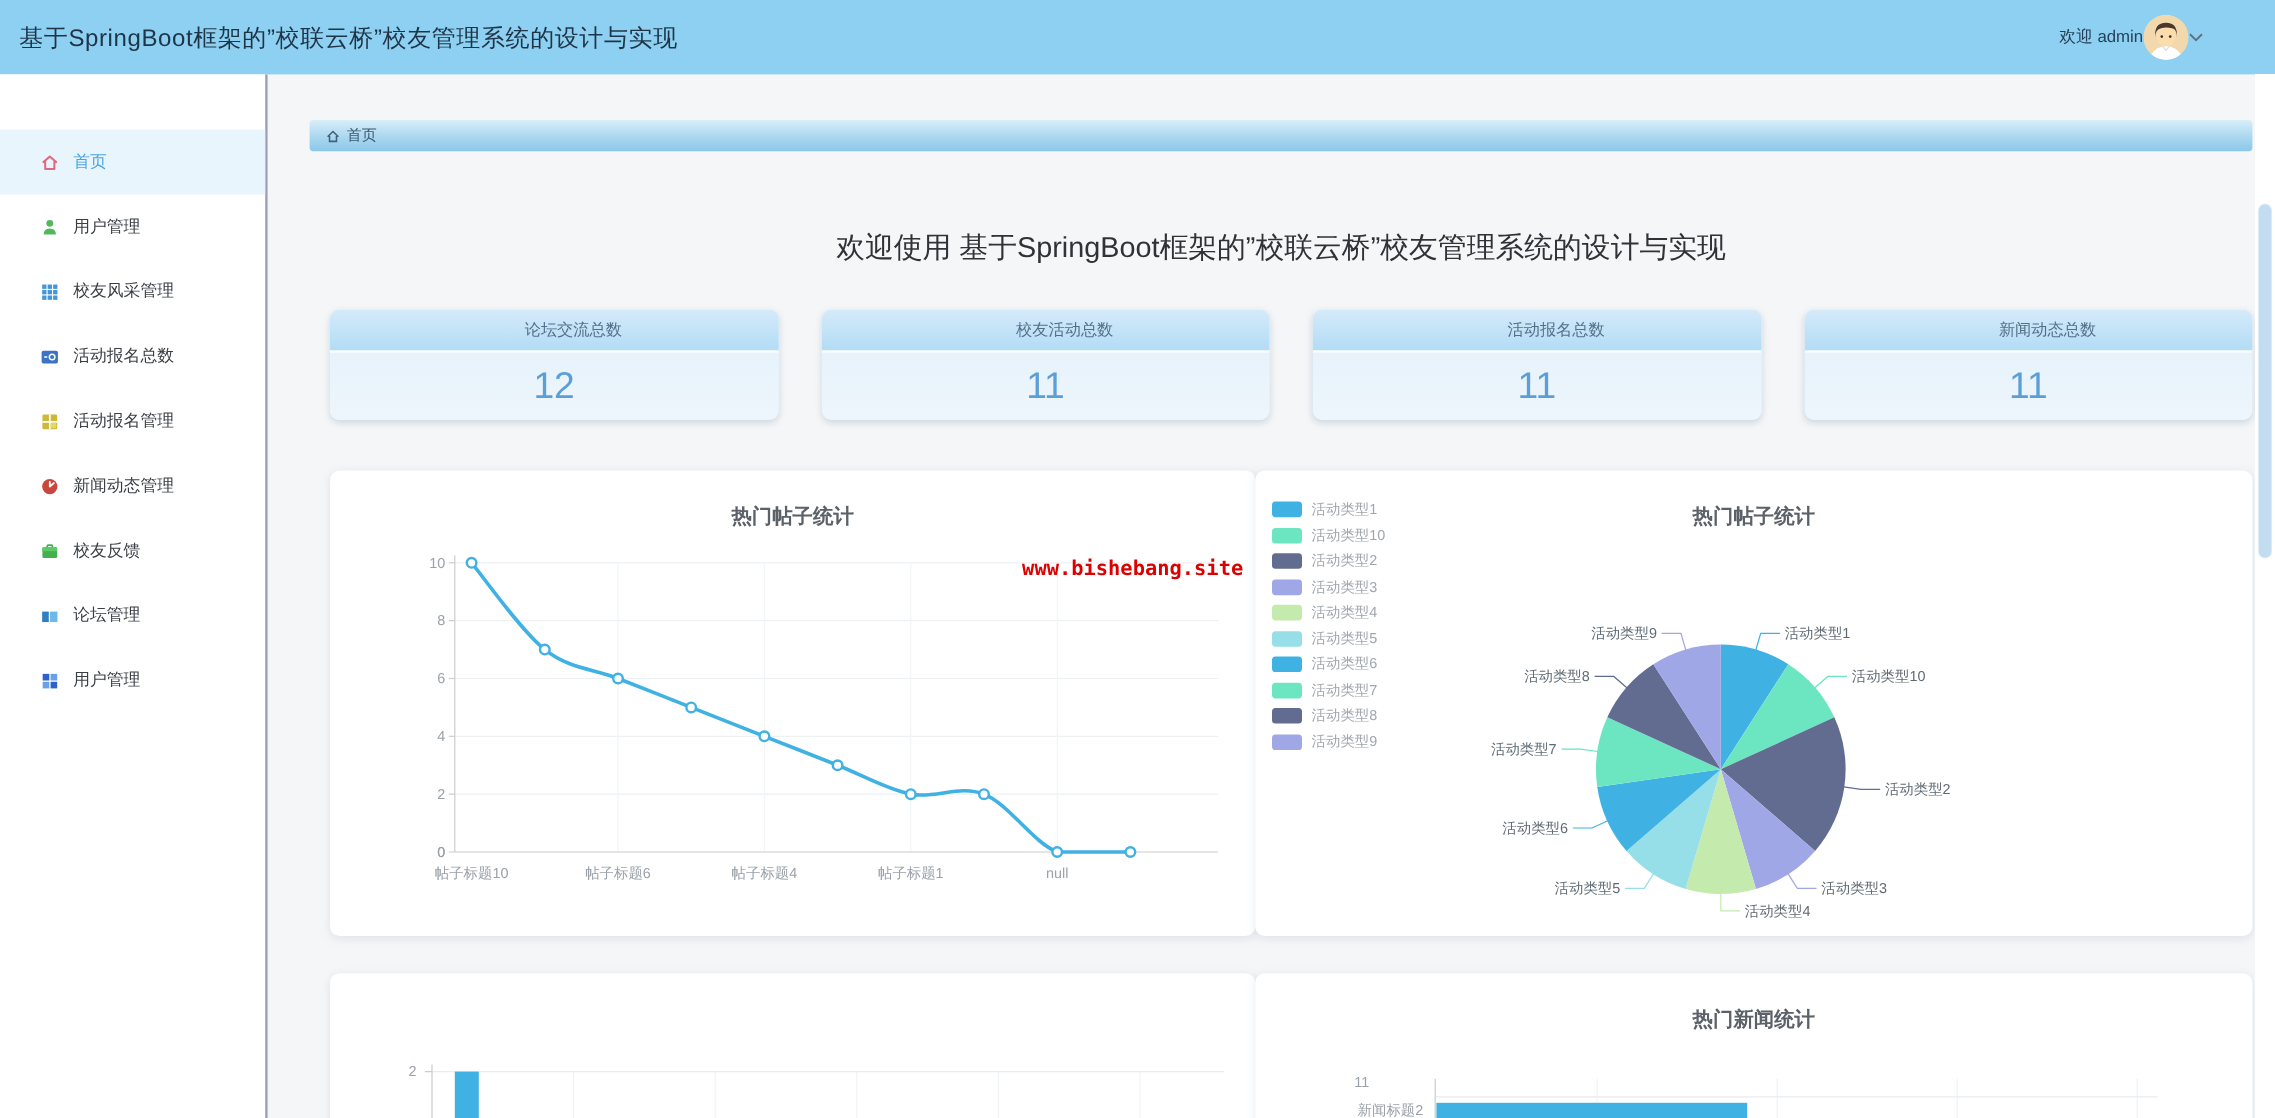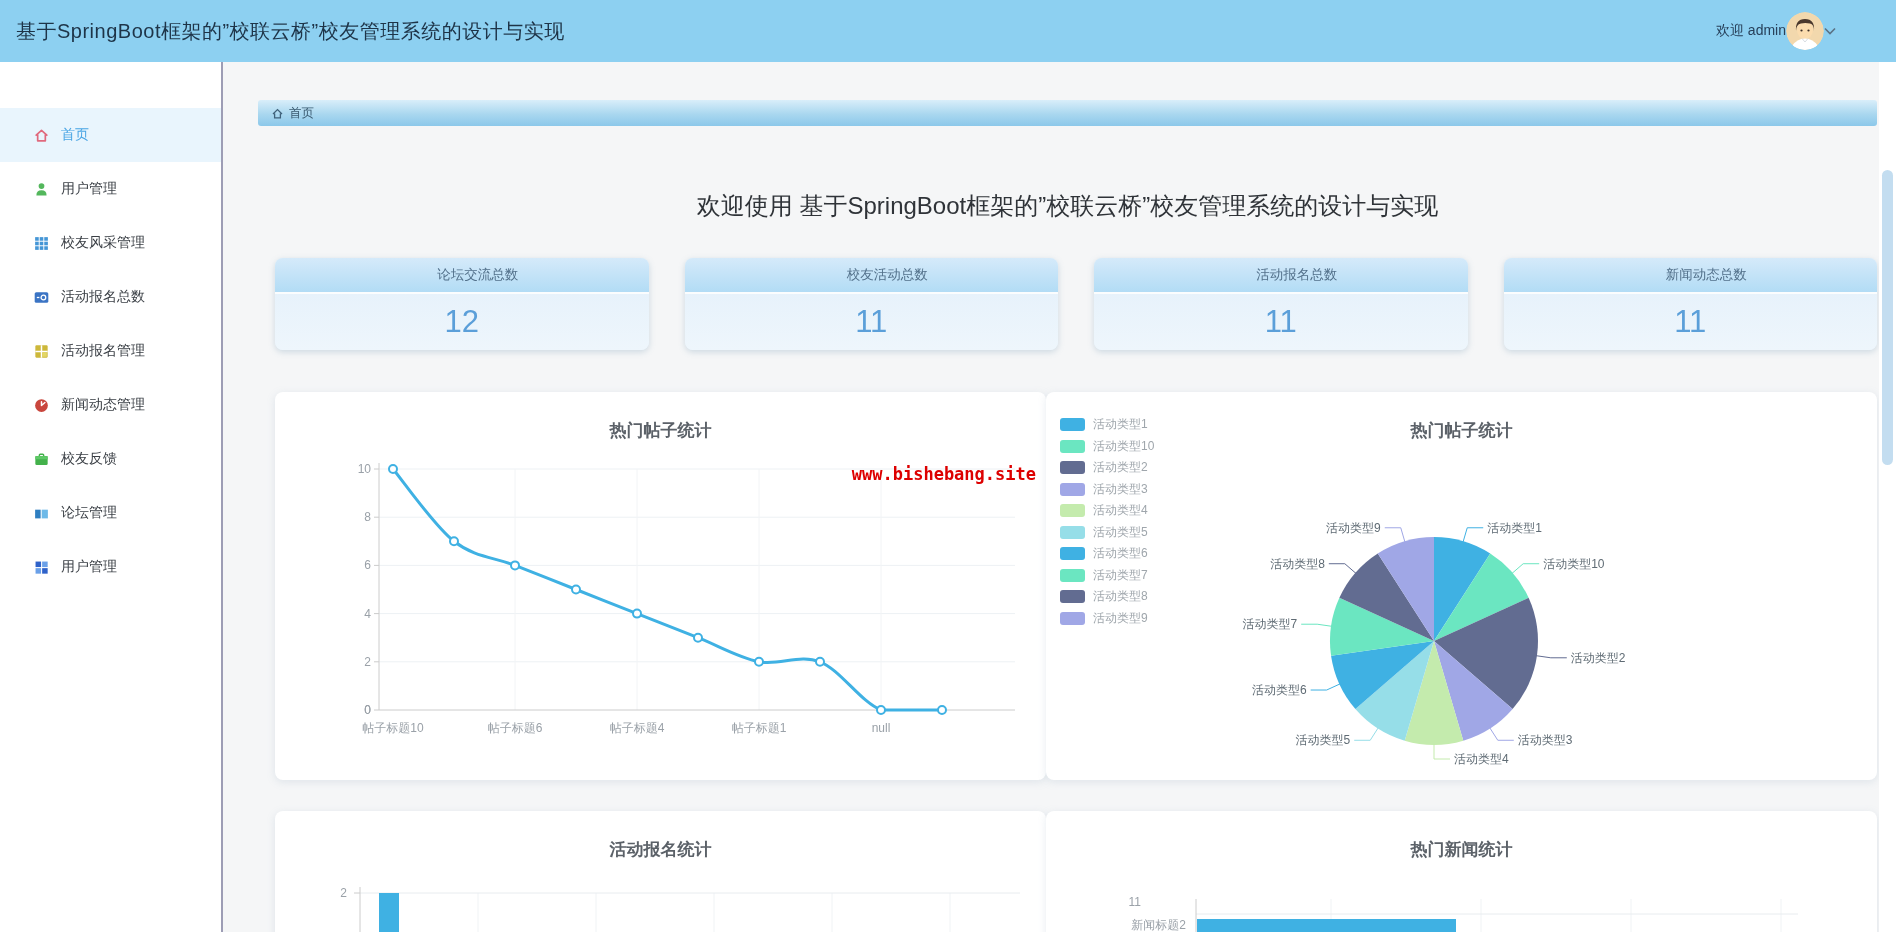--- a/index.html
+++ b/index.html
@@ -350,21 +350,20 @@
             <text x="278.8215502261975" y="175.72643339445642" text-anchor="end" font-size="12" fill="#5f6b74">活动类型8</text>
             <path d="M388,249 L331.77335498461775,161.5096325855572 A104,104 0 0 1 387.9999999999999,145 Z" fill="#a0a7e6"></path>
             <polyline points="359.2632792021741,151.1317166913213 354.75555829271116,135.77982911348934 338.75555829271116,135.77982911348934" fill="none" stroke="#a0a7e6" stroke-width="1"></polyline>
             <text x="334.75555829271116" y="139.77982911348934" text-anchor="end" font-size="12" fill="#5f6b74">活动类型9</text>
           </svg>
       </div>
     </div>
 
     <div class="charts-row second">
       <div class="chart-card c1">
-        <div class="chart-title">活动报名统计</div>
         <svg class="chart-svg" id="svg-bar" width="771" height="388">
             <line x1="203" y1="82" x2="203" y2="388" stroke="#f0f3f5"></line>
             <line x1="321" y1="82" x2="321" y2="388" stroke="#f0f3f5"></line>
             <line x1="439" y1="82" x2="439" y2="388" stroke="#f0f3f5"></line>
             <line x1="557" y1="82" x2="557" y2="388" stroke="#f0f3f5"></line>
             <line x1="675" y1="82" x2="675" y2="388" stroke="#f0f3f5"></line>
             <line x1="85" y1="82" x2="745" y2="82" stroke="#e8ecef"></line>
             <text x="72" y="86" text-anchor="end" font-size="12" fill="#9aa1a8">2</text>
             <line x1="79" y1="82" x2="85" y2="82" stroke="#ccc"></line>
             <line x1="85" y1="76" x2="85" y2="388" stroke="#ccc"></line>

